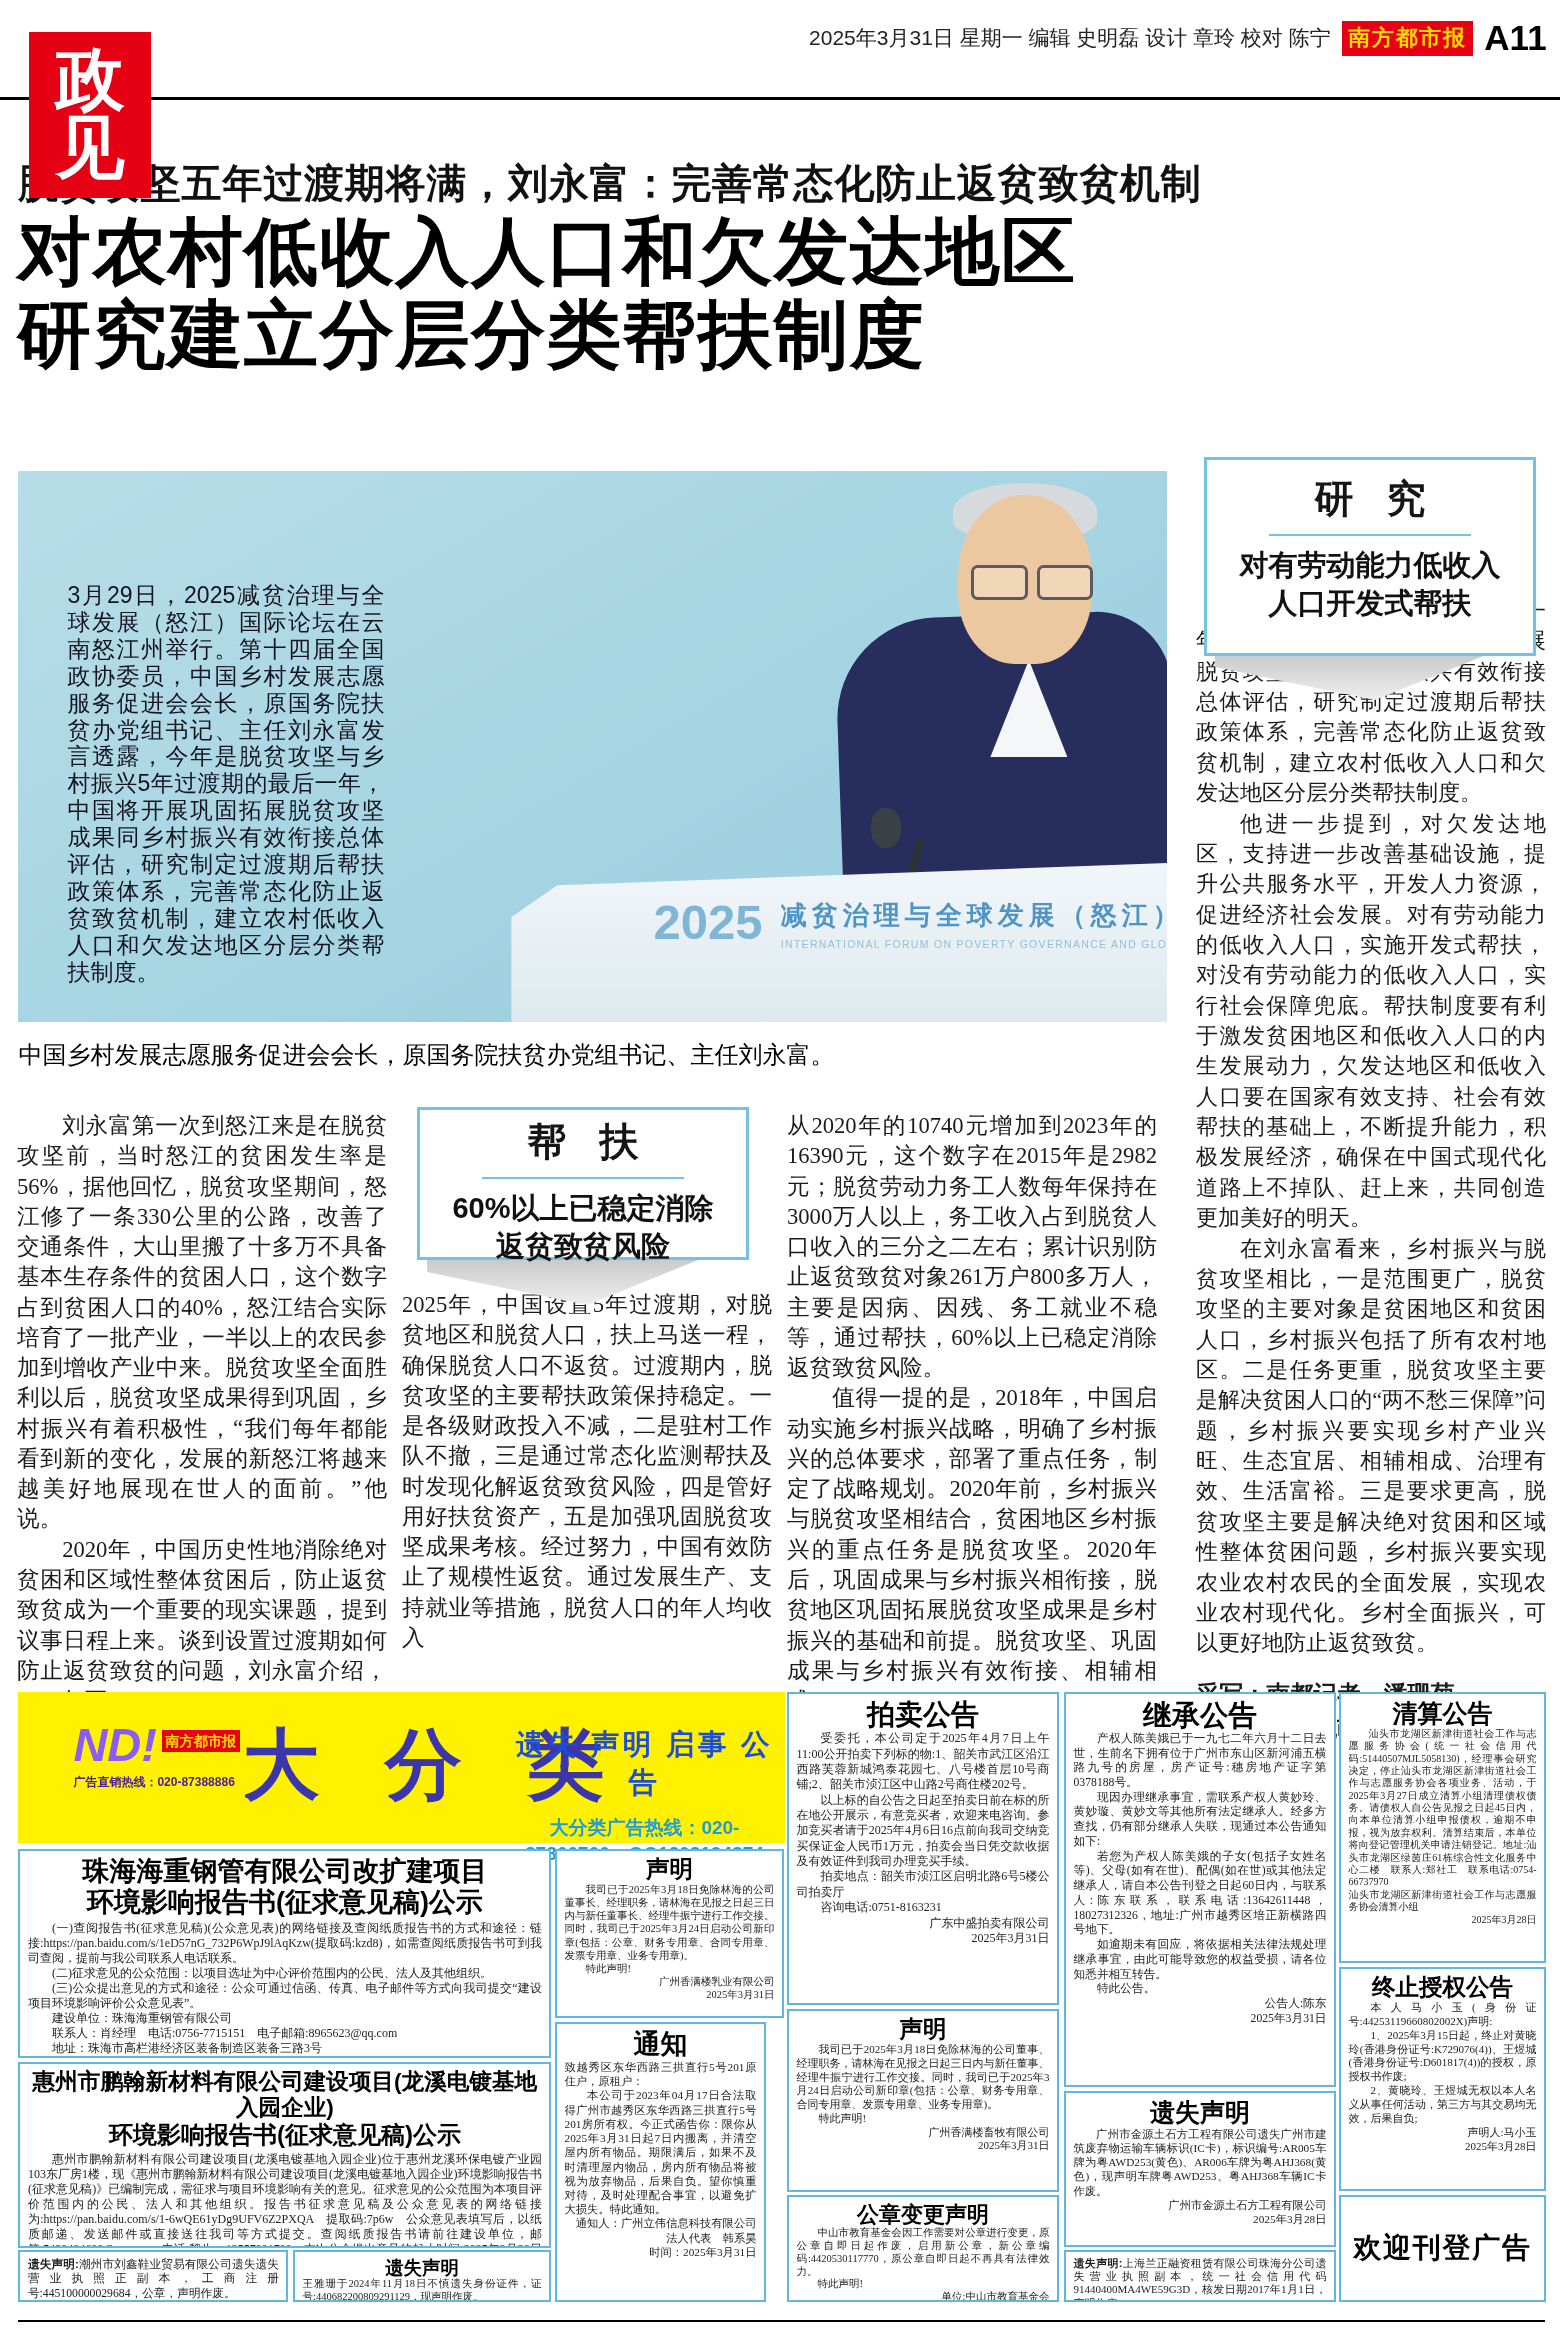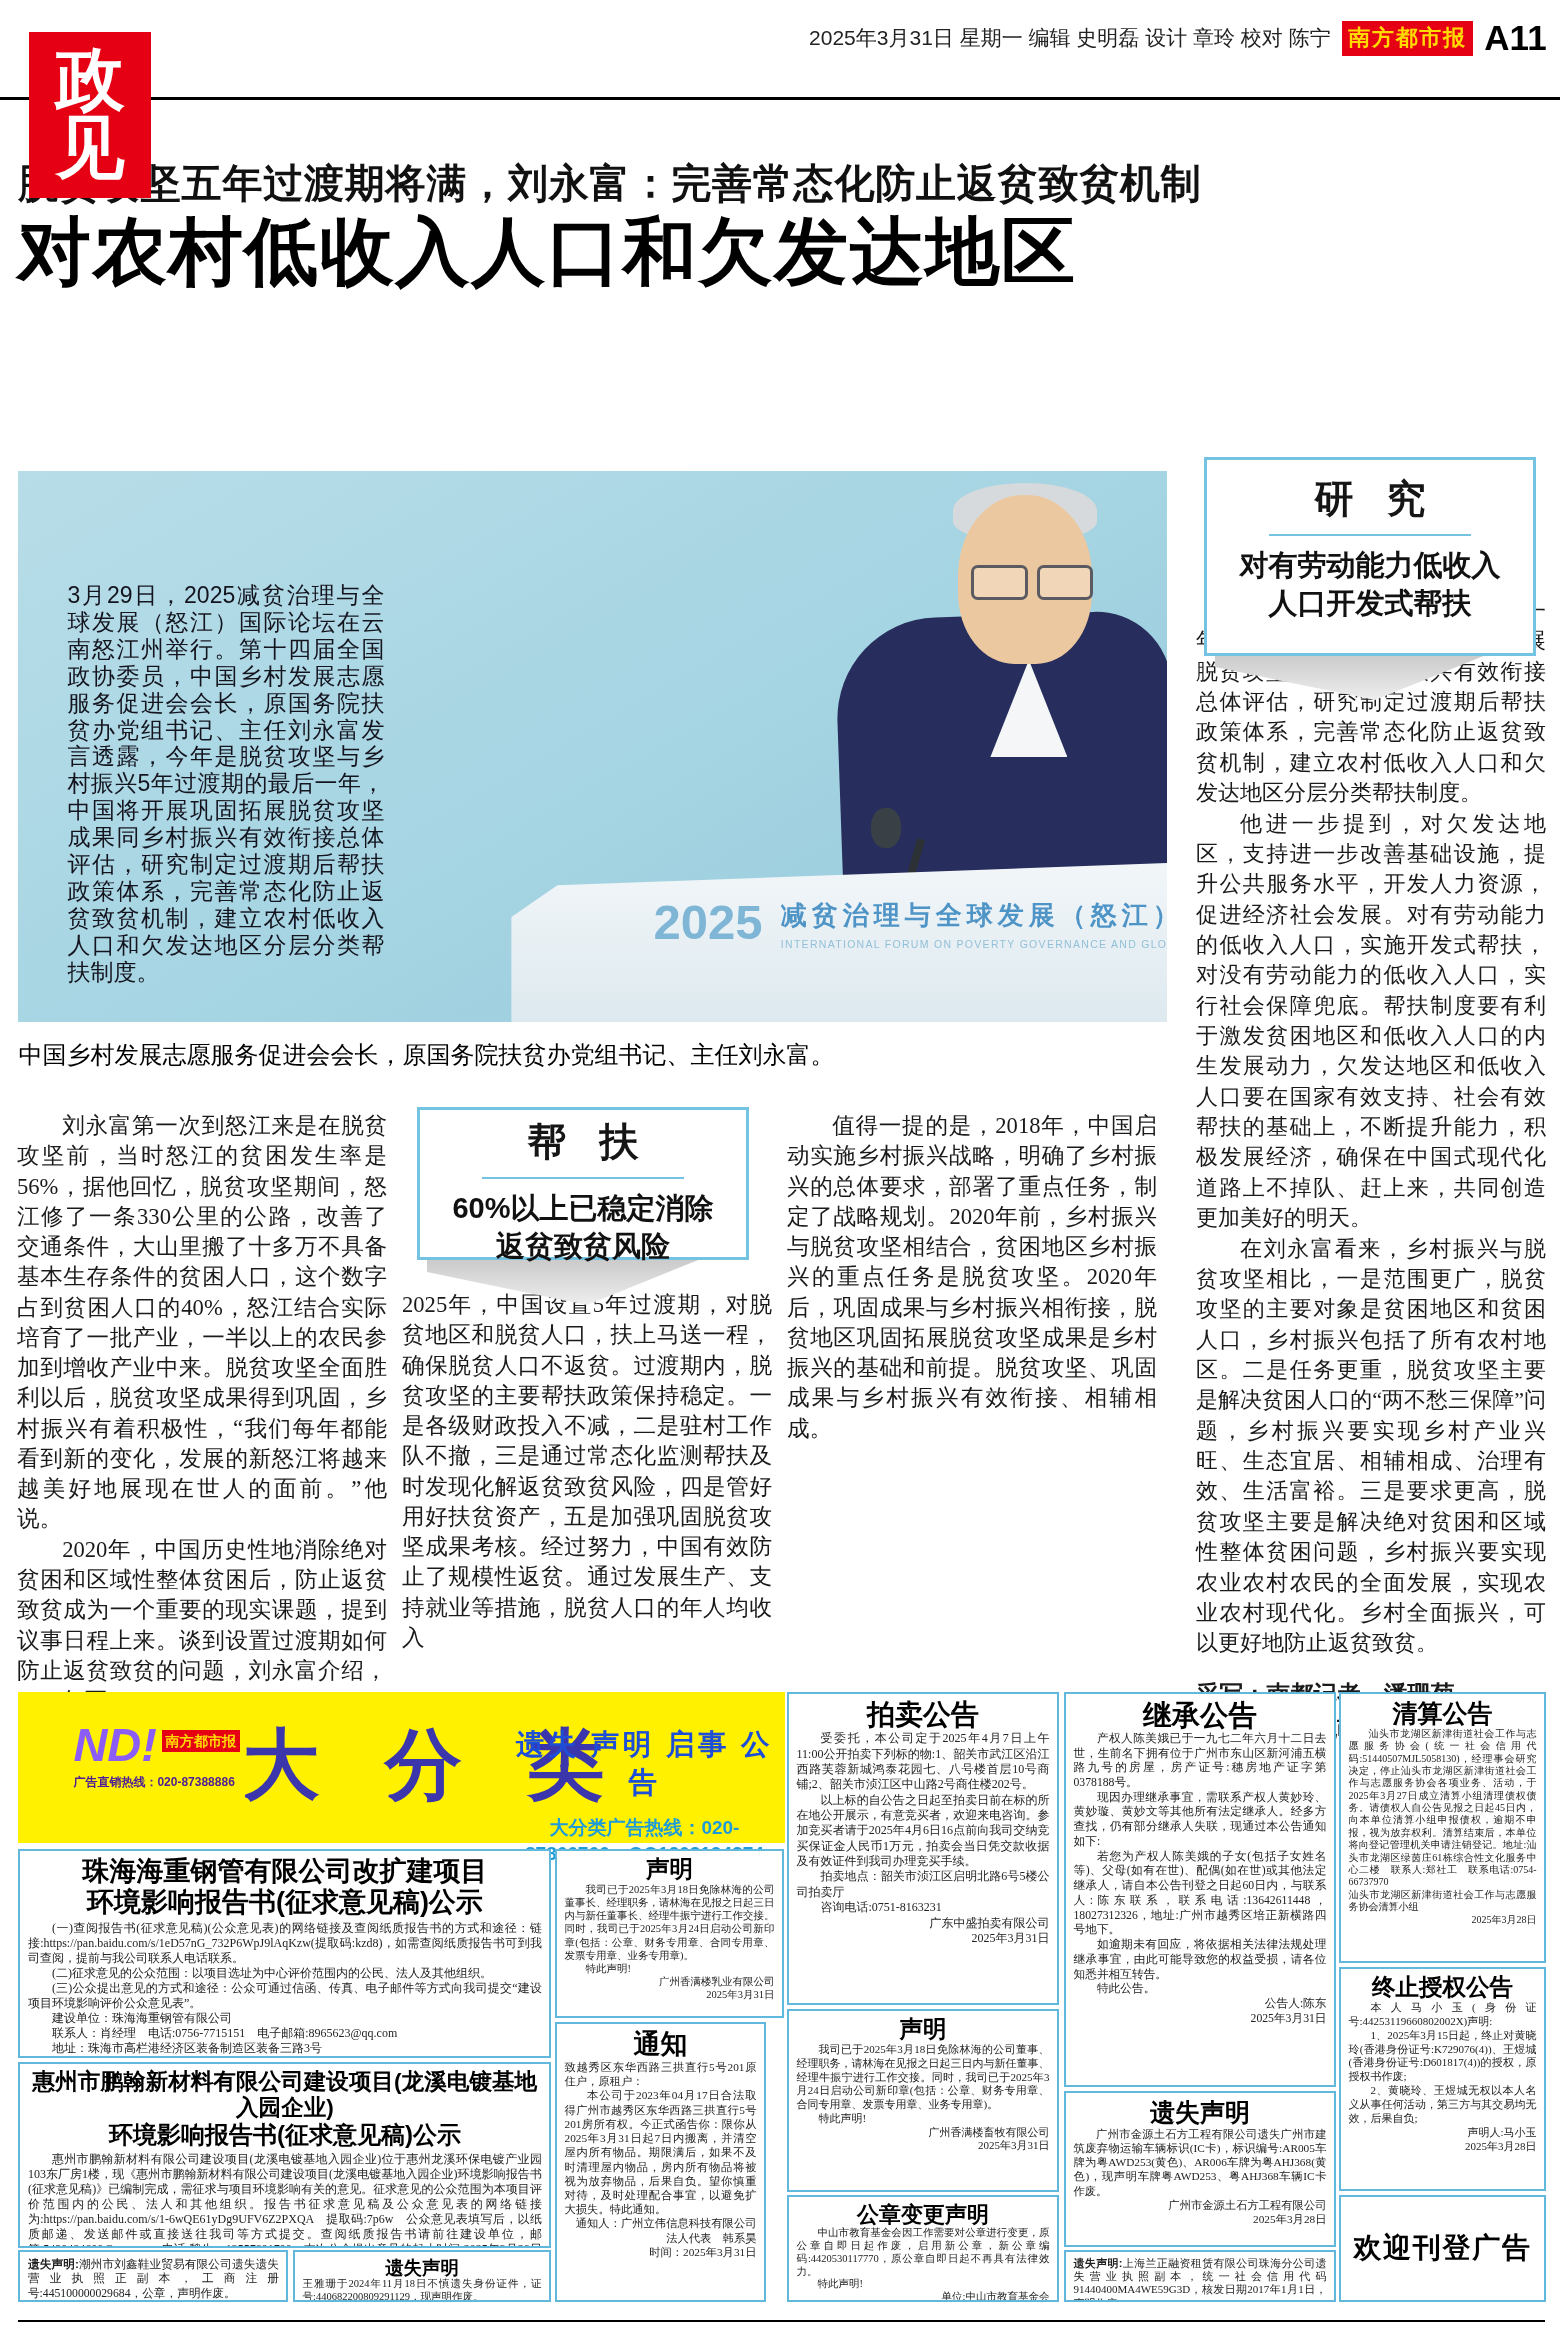--- a/index.html
+++ b/index.html
@@ -84,20 +84,21 @@
 </div>
 <div class="abs sans" id="dateline">
   <span class="dtext">2025年3月31日 星期一 编辑 史明磊 设计 章玲 校对 陈宁</span>
   <span id="paper-logo">南方都市报</span>
   <span id="page-no">A11</span>
 </div>
 
 <div class="abs sans" id="kicker">脱贫攻坚五年过渡期将满，刘永富：完善常态化防止返贫致贫机制</div>
 <div class="abs sans" id="headline">
   <div>对农村低收入人口和欠发达地区</div>
+  <div>研究建立分层分类帮扶制度</div>
 </div>
 
 <div class="abs" id="photo">
   <div class="abs suit"></div>
   <div class="abs shirt"></div>
   <div class="abs hair"></div>
   <div class="abs head"></div>
   <div class="abs glasses">
     <span class="lens"></span>
       <span class="lens"></span>
@@ -137,20 +138,21 @@
 </div>
 
 <div class="abs col jt" id="colA">
   <p>刘永富第一次到怒江来是在脱贫攻坚前，当时怒江的贫困发生率是56%，据他回忆，脱贫攻坚期间，怒江修了一条330公里的公路，改善了交通条件，大山里搬了十多万不具备基本生存条件的贫困人口，这个数字占到贫困人口的40%，怒江结合实际培育了一批产业，一半以上的农民参加到增收产业中来。脱贫攻坚全面胜利以后，脱贫攻坚成果得到巩固，乡村振兴有着积极性，“我们每年都能看到新的变化，发展的新怒江将越来越美好地展现在世人的面前。”他说。</p>
   <p>2020年，中国历史性地消除绝对贫困和区域性整体贫困后，防止返贫致贫成为一个重要的现实课题，提到议事日程上来。谈到设置过渡期如何防止返贫致贫的问题，刘永富介绍，2021年至</p>
 </div>
 <div class="abs col jt" id="colB">
   <p class="noind">2025年，中国设置5年过渡期，对脱贫地区和脱贫人口，扶上马送一程，确保脱贫人口不返贫。过渡期内，脱贫攻坚的主要帮扶政策保持稳定。一是各级财政投入不减，二是驻村工作队不撤，三是通过常态化监测帮扶及时发现化解返贫致贫风险，四是管好用好扶贫资产，五是加强巩固脱贫攻坚成果考核。经过努力，中国有效防止了规模性返贫。通过发展生产、支持就业等措施，脱贫人口的年人均收入</p>
 </div>
 <div class="abs col jt" id="colC">
+  <p class="noind">从2020年的10740元增加到2023年的16390元，这个数字在2015年是2982元；脱贫劳动力务工人数每年保持在3000万人以上，务工收入占到脱贫人口收入的三分之二左右；累计识别防止返贫致贫对象261万户800多万人，主要是因病、因残、务工就业不稳等，通过帮扶，60%以上已稳定消除返贫致贫风险。</p>
   <p>值得一提的是，2018年，中国启动实施乡村振兴战略，明确了乡村振兴的总体要求，部署了重点任务，制定了战略规划。2020年前，乡村振兴与脱贫攻坚相结合，贫困地区乡村振兴的重点任务是脱贫攻坚。2020年后，巩固成果与乡村振兴相衔接，脱贫地区巩固拓展脱贫攻坚成果是乡村振兴的基础和前提。脱贫攻坚、巩固成果与乡村振兴有效衔接、相辅相成。</p>
 </div>
 <div class="abs col jt" id="colR">
   <p>2025年，是5年过渡期的最后一年，他表示，中国将开展巩固拓展脱贫攻坚成果同乡村振兴有效衔接总体评估，研究制定过渡期后帮扶政策体系，完善常态化防止返贫致贫机制，建立农村低收入人口和欠发达地区分层分类帮扶制度。</p>
   <p>他进一步提到，对欠发达地区，支持进一步改善基础设施，提升公共服务水平，开发人力资源，促进经济社会发展。对有劳动能力的低收入人口，实施开发式帮扶，对没有劳动能力的低收入人口，实行社会保障兜底。帮扶制度要有利于激发贫困地区和低收入人口的内生发展动力，欠发达地区和低收入人口要在国家有效支持、社会有效帮扶的基础上，不断提升能力，积极发展经济，确保在中国式现代化道路上不掉队、赶上来，共同创造更加美好的明天。</p>
   <p>在刘永富看来，乡村振兴与脱贫攻坚相比，一是范围更广，脱贫攻坚的主要对象是贫困地区和贫困人口，乡村振兴包括了所有农村地区。二是任务更重，脱贫攻坚主要是解决贫困人口的“两不愁三保障”问题，乡村振兴要实现乡村产业兴旺、生态宜居、相辅相成、治理有效、生活富裕。三是要求更高，脱贫攻坚主要是解决绝对贫困和区域性整体贫困问题，乡村振兴要实现农业农村农民的全面发展，实现农业农村现代化。乡村全面振兴，可以更好地防止返贫致贫。</p>
   <div id="byline">
     <div>采写：南都记者　潘珊菊</div>
     <div>实习生　罗浥萌</div>
   </div>

